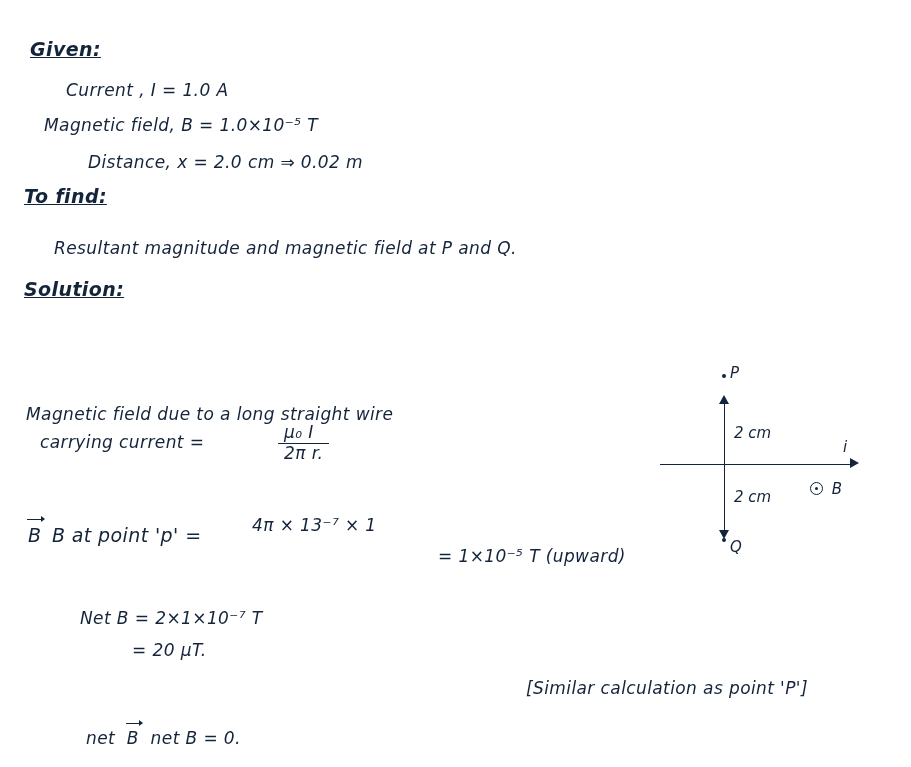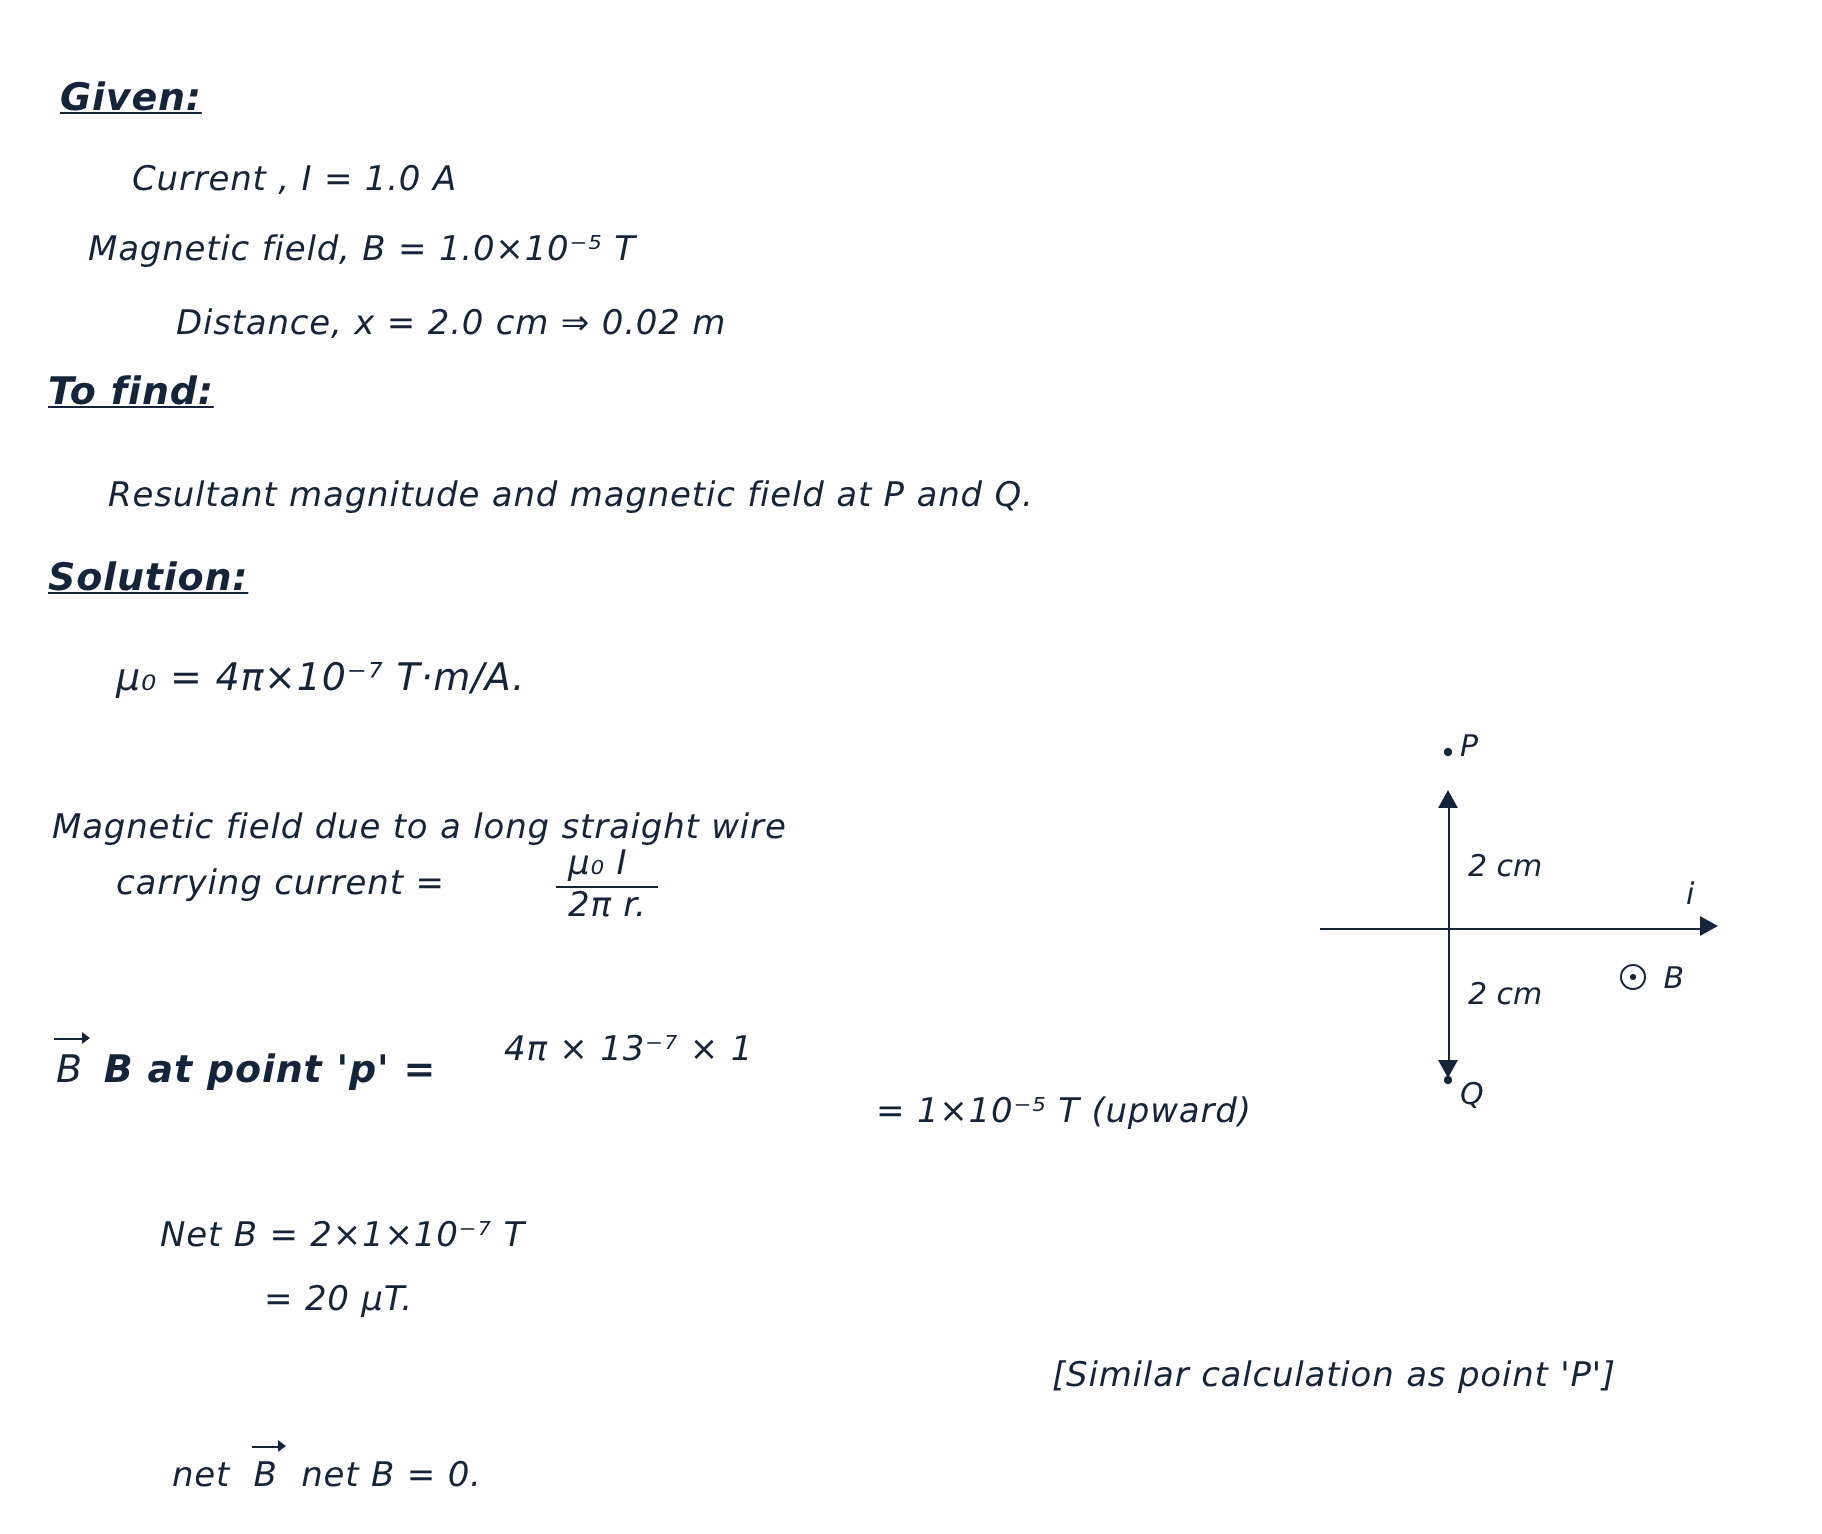--- a/index.html
+++ b/index.html
@@ -181,37 +181,36 @@
   <div class="hw" style="left:88px; top:152px;">
     <span>Distance, x = 2.0 cm ⇒ 0.02 m</span>
   </div>
 
   <div class="hw head" style="left:24px; top:185px;">To find:</div>
 
   <div class="hw" style="left:54px; top:238px;">Resultant magnitude and magnetic field at P and Q.</div>
 
   <div class="hw head" style="left:24px; top:278px;">Solution:</div>
 
-  <div class="hw" style="left:58px; top:328px; font-size:19px;">μ₀ = 4π×10⁻⁷ T·m/A.</div>
 
   <div class="hw" style="left:26px; top:404px;">Magnetic field due to a long straight wire</div>
 
-  <div class="hw" style="left:58px; top:432px;">
+  <div class="hw" style="left:40px; top:432px;">
     <span>carrying current =</span>
   </div>
   <div class="hw" style="left:278px; top:424px;">
     <span class="frac">
       <span class="num">μ₀ I</span>
       <span class="den">2π r.</span>
     </span>
   </div>
 
   <div class="hw" style="left:28px; top:524px; font-size:19px;">
     <span class="vec">B</span>
-    <span style="margin-left:4px;font-weight:bold;">B at point 'p'  =</span>
+    <span style="margin-left:4px;">B at point 'p'  =</span>
   </div>
 
   <div class="hw" style="left:246px; top:516px;">
     <span class="frac">
       <span class="num">4π × 13⁻⁷ × 1</span>
     </span>
   </div>
 
   <div class="hw" style="left:438px; top:546px;">= 1×10⁻⁵ T (upward)</div>
 

